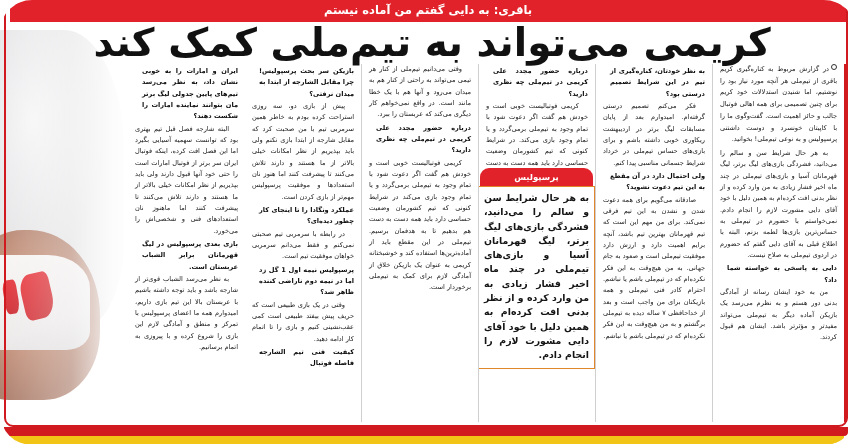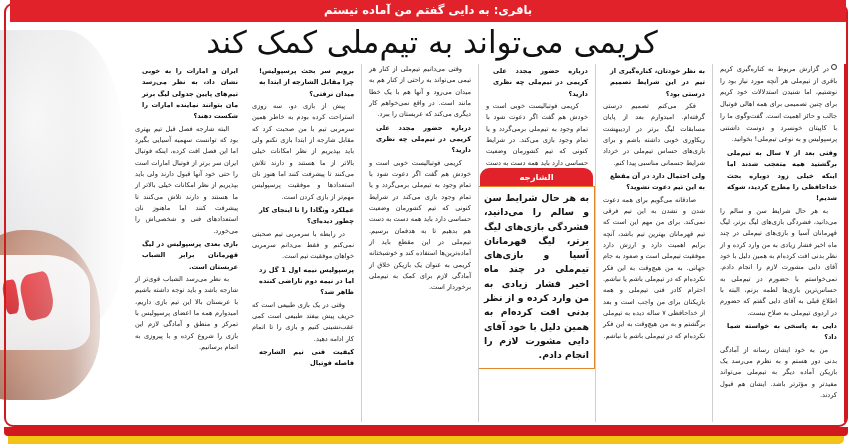--- a/index.html
+++ b/index.html
@@ -10,20 +10,21 @@
   body {
     font-family: "DejaVu Sans", "Liberation Sans", sans-serif;
   }
   #page {
     position: relative;
     width: 856px;
     height: 445px;
     overflow: hidden;
     background: #ffffff;
     direction: rtl;
+    border-radius: 32px;
   }
 
   
   .photo-layer {
     position: absolute;
     left: 0;
     top: 30px;
     width: 132px;
     height: 400px;
     overflow: hidden;
@@ -129,22 +130,22 @@
     right: 14px;
     top: 24px;
     width: 820px;
     height: 36px;
     z-index: 4;
     display: flex;
     align-items: center;
     justify-content: center;
   }
   .headline {
-    font-size: 31px;
-    font-weight: normal;
+    font-size: 39px;
+    font-weight: bold;
     color: #111111;
     line-height: 1;
     white-space: nowrap;
     letter-spacing: -0.5px;
   }
 
   
   .columns {
     position: absolute;
     right: 10px;
@@ -291,55 +292,54 @@
   </div>
 
   <div class="headline-wrap">
     <h1 class="headline">کریمی می‌تواند به تیم‌ملی کمک کند</h1>
   </div>
 
   <div class="columns">
 
     <div class="col col-w1 rule-right-red" id="c1">
         <p class="intro"><span class="lead-circle"></span>در گزارش مربوط به کناره‌گیری کریم باقری از تیم‌ملی هر آنچه مورد نیاز بود را نوشتیم، اما شنیدن استدلالات خود کریم برای چنین تصمیمی برای همه اهالی فوتبال جالب و حائز اهمیت است. گفت‌وگوی ما را با کاپیتان خونسرد و دوست داشتنی پرسپولیس و به نوعی تیم‌ملی! بخوانید.</p>
-        <p class="q">وقتی بعد از ۷ سال به تیم‌ملی برگشتید همه متعجب شدند اما اینکه خیلی زود دوباره بحث خداحافظی را مطرح کردید، شوکه شدیم!</p>
         <p class="body">به هر حال شرایط سن و سالم را می‌دانید، فشردگی بازی‌های لیگ برتر، لیگ قهرمانان آسیا و بازی‌های تیم‌ملی در چند ماه اخیر فشار زیادی به من وارد کرده و از نظر بدنی افت کرده‌ام به همین دلیل با خود آقای دایی مشورت لازم را انجام دادم. نمی‌خواستم با حضورم در تیم‌ملی به حساس‌ترین بازی‌ها لطمه بزنم، البته با اطلاع قبلی به آقای دایی گفتم که حضورم در اردوی تیم‌ملی به صلاح نیست.</p>
         <p class="q">دایی به پاسخی به خواسته شما داد؟</p>
         <p class="body">من به خود ایشان رسانه از آمادگی بدنی دور هستم و به نظرم می‌رسد یک بازیکن آماده دیگر به تیم‌ملی می‌تواند مفیدتر و مؤثرتر باشد. ایشان هم قبول کردند.</p>
       </div>
 
     <div class="col col-w rule-right" id="c2">
         <p class="q">به نظر خودتان، کناره‌گیری از تیم در این شرایط تصمیم درستی بود؟</p>
         <p class="body">فکر می‌کنم تصمیم درستی گرفته‌ام. امیدوارم بعد از پایان مسابقات لیگ برتر در اردیبهشت ریکاوری خوبی داشته باشم و برای بازی‌های حساس تیم‌ملی در خرداد شرایط جسمانی مناسبی پیدا کنم.</p>
         <p class="q">ولی احتمال دارد در آن مقطع به این تیم دعوت نشوید؟</p>
         <p class="body">صادقانه می‌گویم برای همه دعوت شدن و نشدن به این تیم فرقی نمی‌کند. برای من مهم این است که تیم قهرمانان بهترین تیم باشد، آنچه برایم اهمیت دارد و ارزش دارد موفقیت تیم‌ملی است و صعود به جام جهانی. به من هیچ‌وقت به این فکر نکرده‌ام که در تیم‌ملی باشم یا نباشم. احترام کادر فنی تیم‌ملی و همه بازیکنان برای من واجب است و بعد از خداحافظی ۷ ساله دیده به تیم‌ملی برگشتم و به من هیچ‌وقت به این فکر نکرده‌ام که در تیم‌ملی باشم یا نباشم.</p>
       </div>
 
     <div class="col col-w rule-right" id="c3">
       <div class="highlight-holder">
         <div class="hl-tab">
-          <span>الشارجه</span>
+          <span>پرسپولیس</span>
         </div>
         <div class="hl-box">
           <p>به هر حال شرایط سن و سالم را می‌دانید، فشردگی بازی‌های لیگ برتر، لیگ قهرمانان آسیا و بازی‌های تیم‌ملی در چند ماه اخیر فشار زیادی به من وارد کرده و از نظر بدنی افت کرده‌ام به همین دلیل با خود آقای دایی مشورت لازم را انجام دادم.</p>
         </div>
       </div>
     <p class="q">درباره حضور مجدد علی کریمی در تیم‌ملی چه نظری دارید؟</p>
         <p class="body">کریمی فوتبالیست خوبی است و خودش هم گفت اگر دعوت شود با تمام وجود به تیم‌ملی برمی‌گردد و یا تمام وجود بازی می‌کند. در شرایط کنونی که تیم کشورمان وضعیت حساسی دارد باید همه دست به دست هم بدهیم تا به هدفمان برسیم. تیم‌ملی در این مقطع باید از آماده‌ترین‌ها استفاده کند و خوشبختانه کریمی به عنوان یک بازیکن خلاق از آمادگی لازم برای کمک به تیم‌ملی برخوردار است.</p>
         <p class="q">چقدر امیدواری در بازی ۸ فروردین، عربستان را شکست بدهیم؟</p>
       </div>
 
     <div class="col col-w rule-right" id="c4">
         <p class="body">وقتی می‌دانیم تیم‌ملی از کنار هر تیمی می‌تواند به راحتی از کنار هم به میدان می‌رود و آنها هم با یک خطا مانند است. در واقع نمی‌خواهم کار دیگری می‌کند که عربستان را ببرد.</p>
         <p class="q">درباره حضور مجدد علی کریمی در تیم‌ملی چه نظری دارید؟</p>
         <p class="body">کریمی فوتبالیست خوبی است و خودش هم گفت اگر دعوت شود با تمام وجود به تیم‌ملی برمی‌گردد و یا تمام وجود بازی می‌کند در شرایط کنونی که تیم کشورمان وضعیت حساسی دارد باید همه دست به دست هم بدهیم تا به هدفمان برسیم. تیم‌ملی در این مقطع باید از آماده‌ترین‌ها استفاده کند و خوشبختانه کریمی به عنوان یک بازیکن خلاق از آمادگی لازم برای کمک به تیم‌ملی برخوردار است.</p>
       </div>
 
     <div class="col col-w rule-right" id="c5">
-        <p class="q">برویم سر بحث پرسپولیس! چرا مقابل الشارجه از ابتدا به میدان نرفتی؟</p>
+        <p class="q">بازیکن سر بحث پرسپولیس! چرا مقابل الشارجه از ابتدا به میدان نرفتی؟</p>
         <p class="body">پیش از بازی دو، سه روزی استراحت کرده بودم به خاطر همین سرمربی تیم با من صحبت کرد که مقابل شارجه از ابتدا بازی نکنم ولی باید بپذیریم از نظر امکانات خیلی بالاتر از ما هستند و دارند تلاش می‌کنند تا پیشرفت کنند اما هنوز نان استعدادها و موفقیت پرسپولیس مهم‌تر از بازی کردن است.</p>
         <p class="q">عملکرد ونگادا را تا اینجای کار چطور دیده‌ای؟</p>
         <p class="body">در رابطه با سرمربی تیم صحبتی نمی‌کنم و فقط می‌دانم سرمربی خواهان موفقیت تیم است.</p>
         <p class="q">پرسپولیس نیمه اول 1 گل زد اما در نیمه دوم ناراضی کننده ظاهر شد؟</p>
         <p class="body">وقتی در یک بازی طبیعی است که حریف پیش بیفتد طبیعی است کمی عقب‌نشینی کنیم و بازی را تا اتمام کار ادامه دهید.</p>
         <p class="q">کیفیت فنی تیم الشارجه فاصله فوتبال</p>
       </div>
 
     <div class="col col-w" id="c6">
         <p class="q">ایران و امارات را به خوبی نشان داد، به نظر می‌رسد تیم‌های پایین جدولی لیگ برتر مان بتوانند نماینده امارات را شکست دهند؟</p>

